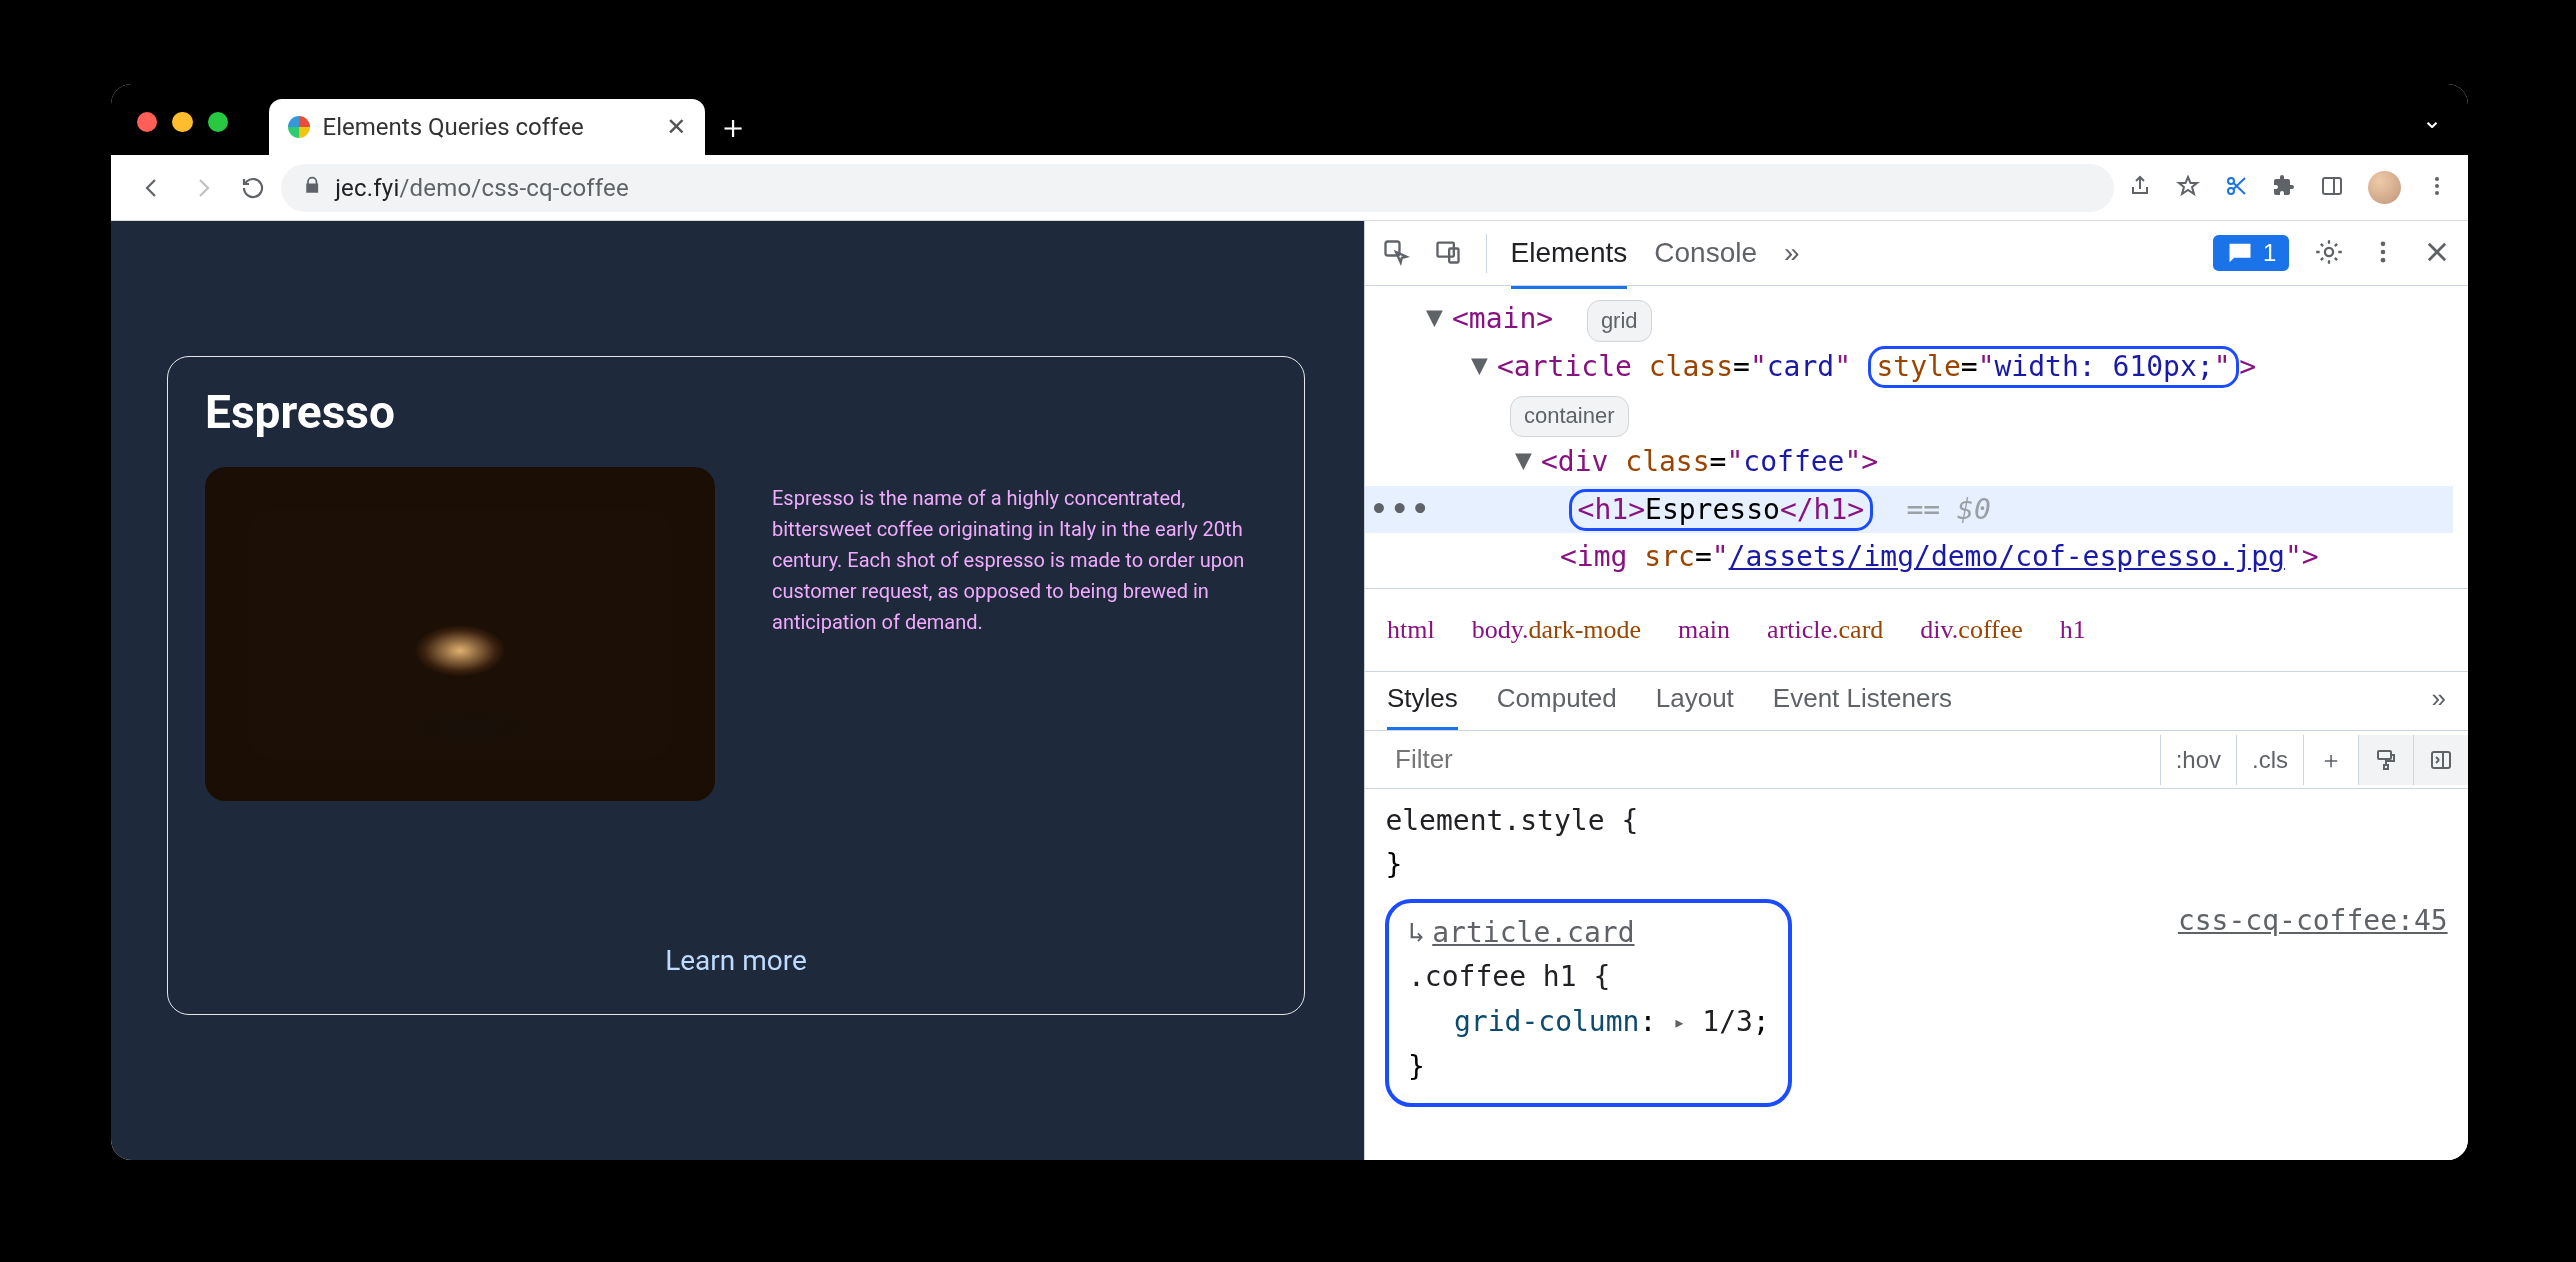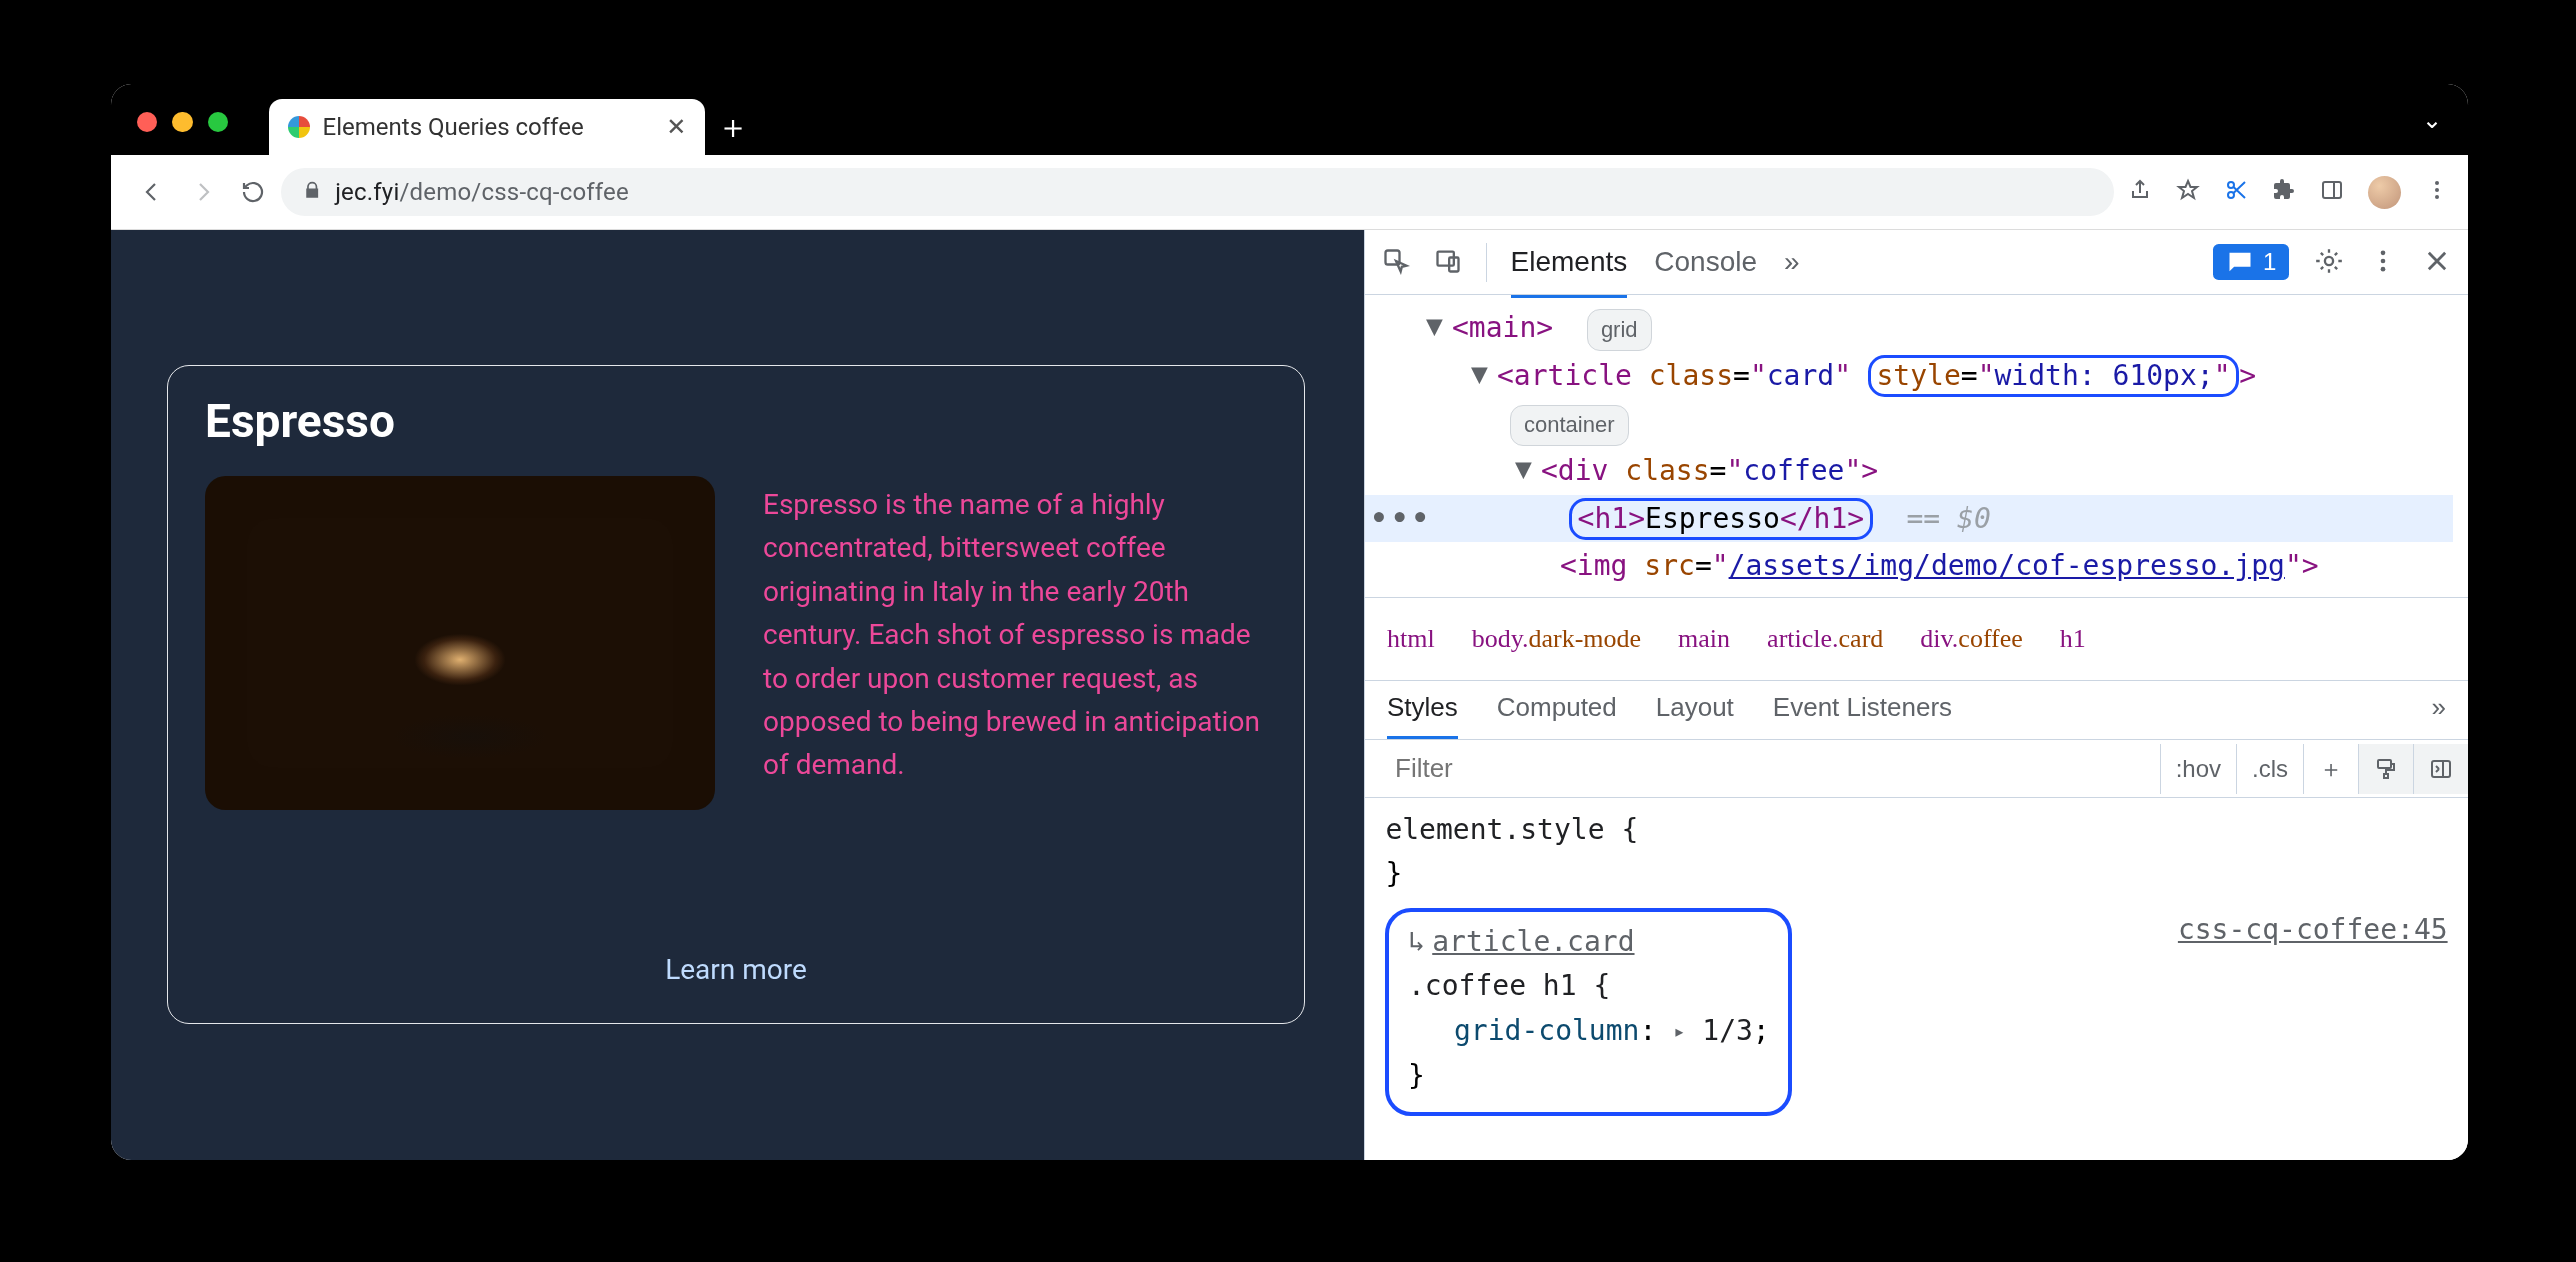--- a/index.html
+++ b/index.html
@@ -23,21 +23,21 @@
   .tab { margin-left:158px; height:56px; background:#fff; border-radius:13px 13px 0 0;
          display:flex; align-items:center; gap:13px; padding:0 18.6px; min-width:436px; position:relative; }
   .favicon { width:22px; height:22px; border-radius:50%;
              background: conic-gradient(#e74c3c 0 90deg,#f1c40f 0 180deg,#2ecc71 0 270deg,#3498db 0 360deg); }
   .tab-title { font-size:24px; color:#333; white-space:nowrap; overflow:hidden; text-overflow:ellipsis; flex:1; }
   .tab-close { font-size:24px; color:#555; line-height:1; }
   .newtab { width:56px; height:56px; display:flex; align-items:center; justify-content:center;
             color:#fff; font-size:33px; }
   .winmenu { position:absolute; right:26px; top:22px; color:#fff; font-size:24px; }
   
-  .urlbar { height:75px; background:#fff; display:flex; align-items:center; padding:0 18.6px; gap:5.6px;
+  .urlbar { height:66px; background:#fff; display:flex; align-items:center; padding:0 18.6px; gap:5.6px;
             border-bottom:0.9px solid #dcdcdc; }
   .urlbtn { width:45px; height:45px; display:flex; align-items:center; justify-content:center;
             color:#5f6368; border-radius:50%; }
   .urlbtn svg { width:24px; height:24px; }
   .url-pill { flex:1; height:48px; background:#f1f3f4; border-radius:24px; display:flex;
               align-items:center; padding:0 20.4px; gap:13px; font-size:24px; color:#5f6368; }
   .url-lock svg { width:20.4px; height:20.4px; }
   .url-text { letter-spacing:0.2px; }
   .url-text .host { color:#202124; }
   .url-right { display:flex; align-items:center; gap:24px; padding-left:9.3px; color:#5f6368; }
@@ -51,21 +51,21 @@
           padding:28px 37px 37px 37px; color:#fff; display:flex; flex-direction:column; }
   .card h1 { margin:0 0 28px 0; font-size:46px; font-weight:700; }
   .card-body { display:flex; gap:41px; flex:1; }
   .espresso-img { width:510px; height:334px; border-radius:20.4px;
     background:
       radial-gradient(ellipse 111px 32px at 52% 78%, #11111160 0%, transparent 70%),
       radial-gradient(ellipse 65px 37px at 50% 55%, #e0b070 0%, #3a210f 55%, #1c0f05 70%),
       radial-gradient(ellipse 130px 33px at 50% 80%, #cfd3d6 0%, #8f9498 60%, #5c5f62 100%),
       linear-gradient(160deg,#f4f4f4 0%,#e9e9e9 55%,#dcdcdc 100%);
     box-shadow:inset 0 0 56px #00000010; }
-  .card p { margin:7px; font-size:28px; line-height:1.55; color:#ec4899; flex:1; }
+  .card p { margin:16px; font-size:20px; line-height:1.55; color:#f0abfc; flex:1; }
   .learnmore { color:#bfdbfe; text-underline-offset:4.6px;
                text-align:center; margin-top:24px; font-size:28px; }
   
   .devtools { flex:1; background:#fff; display:flex; flex-direction:column;
               font-family: ui-monospace, Menlo, Consolas, monospace; border-left:0.9px solid #cbd5e1;}
   .dt-top { height:65px; border-bottom:0.9px solid #cbd5e1; display:flex; align-items:center;
             padding:0 16.7px; gap:24px; font-family:-apple-system, sans-serif; }
   .dt-top .tool { color:#5f6368; }
   .dt-top .tool svg { width:28px; height:28px; }
   .dt-top .sep { width:0.9px; height:39px; background:#cbd5e1; }

